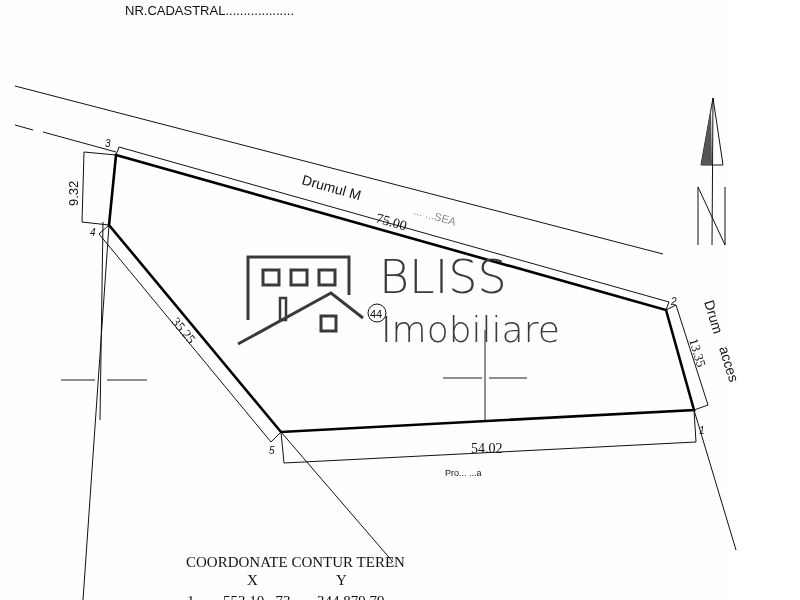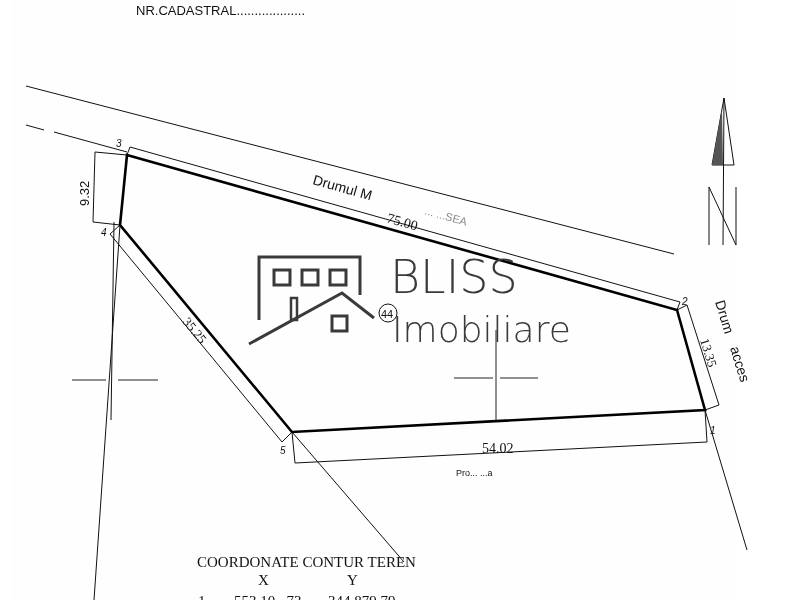--- a/index.html
+++ b/index.html
@@ -1,17 +1,17 @@
 <!DOCTYPE html>
 <html><head>
 <meta charset="utf-8">
 <style>
   html, body { margin: 0; padding: 0; background: #ffffff; }
   body { width: 800px; height: 600px; overflow: hidden; position: relative; }
-  .page { position: absolute; left: 12px; top: 0; width: 724px; height: 600px; background: #fefefe; }
+  .page { position: absolute; left: 1px; top: 0; width: 724px; height: 600px; background: #fefefe; }
   svg { position: absolute; left: 0; top: 0; }
   .serif { font-family: "Liberation Serif", serif; }
   .lbl { font-family: "Liberation Sans", sans-serif; fill: #111; }
   .dim { font-family: "Liberation Serif", serif; fill: #111; }
   .logo-text { font-family: "DejaVu Sans", sans-serif; fill: #3a3a3a; }
 </style>
 </head>
 <body>
 
 <div class="page">

